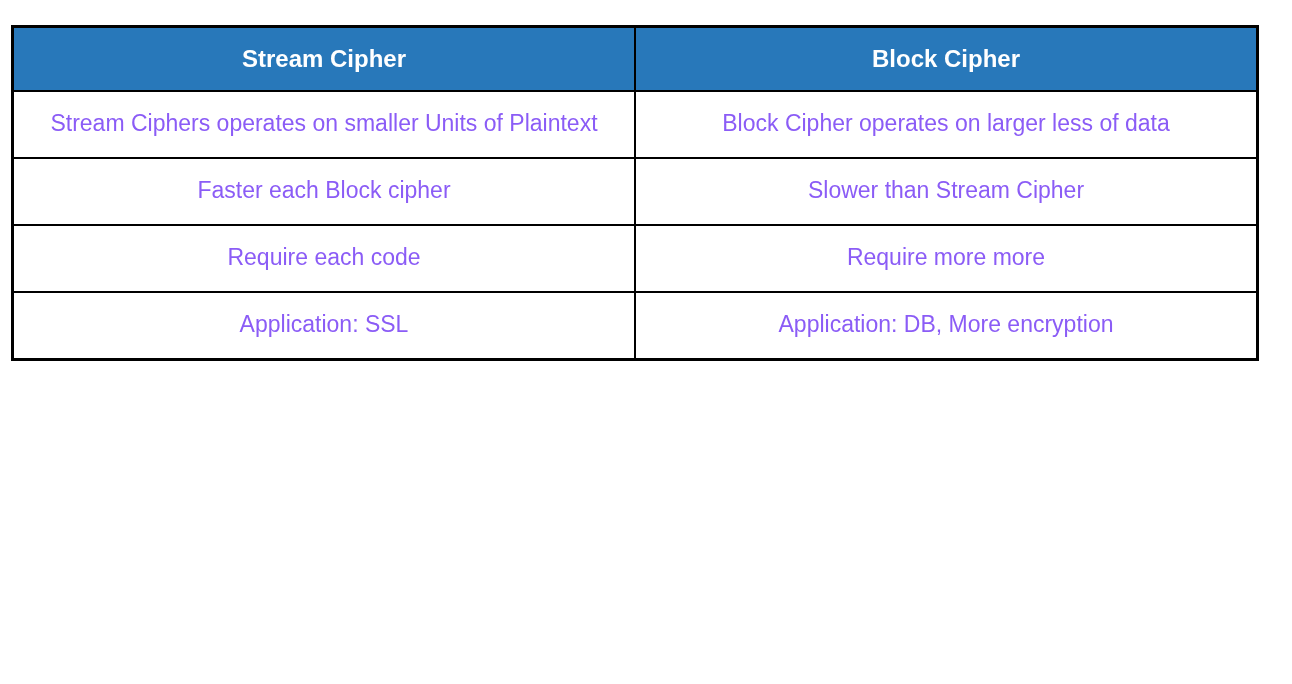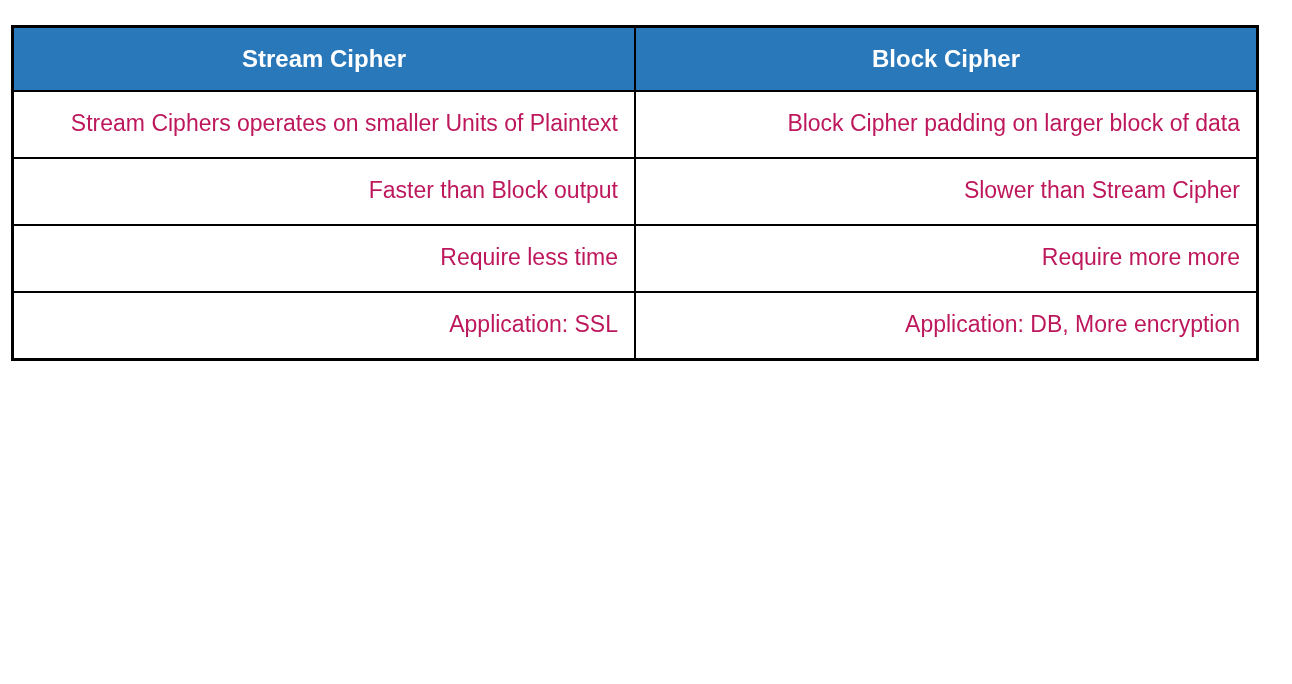--- a/index.html
+++ b/index.html
@@ -33,24 +33,24 @@
     background: #2878ba;
     color: #ffffff;
     font-size: 24px;
     font-weight: bold;
     vertical-align: middle;
     height: 62px;
     padding: 0 10px;
   }
   table.cipher-table td {
     border: 2px solid #000000;
-    color: #be185d;
+    color: #8b5cf6;
     font-size: 23px;
     line-height: 34px;
-    text-align: right;
+    text-align: center;
     vertical-align: top;
     padding: 14px 16px 17px 16px;
     background: #ffffff;
     word-wrap: break-word;
   }
   td.tall { padding-bottom: 22px; }
 </style>
 </head>
 <body>
 
@@ -62,28 +62,28 @@
       </colgroup>
     <thead>
       <tr>
         <th>Stream Cipher</th>
         <th>Block Cipher</th>
       </tr>
     </thead>
     <tbody>
       <tr>
         <td class="tall">Stream Ciphers operates on smaller Units of Plaintext</td>
-        <td class="tall">Block Cipher padding on larger block of data</td>
+        <td class="tall">Block Cipher operates on larger less of data</td>
       </tr>
       <tr>
-        <td>Faster than Block output</td>
+        <td>Faster each Block cipher</td>
         <td>Slower than Stream Cipher</td>
       </tr>
       <tr>
-        <td>Require less time</td>
+        <td>Require each code</td>
         <td>Require more more</td>
       </tr>
       <tr>
         <td>Application: SSL</td>
         <td>Application: DB, More encryption</td>
       </tr>
     </tbody>
   </table>
 </div>
 

